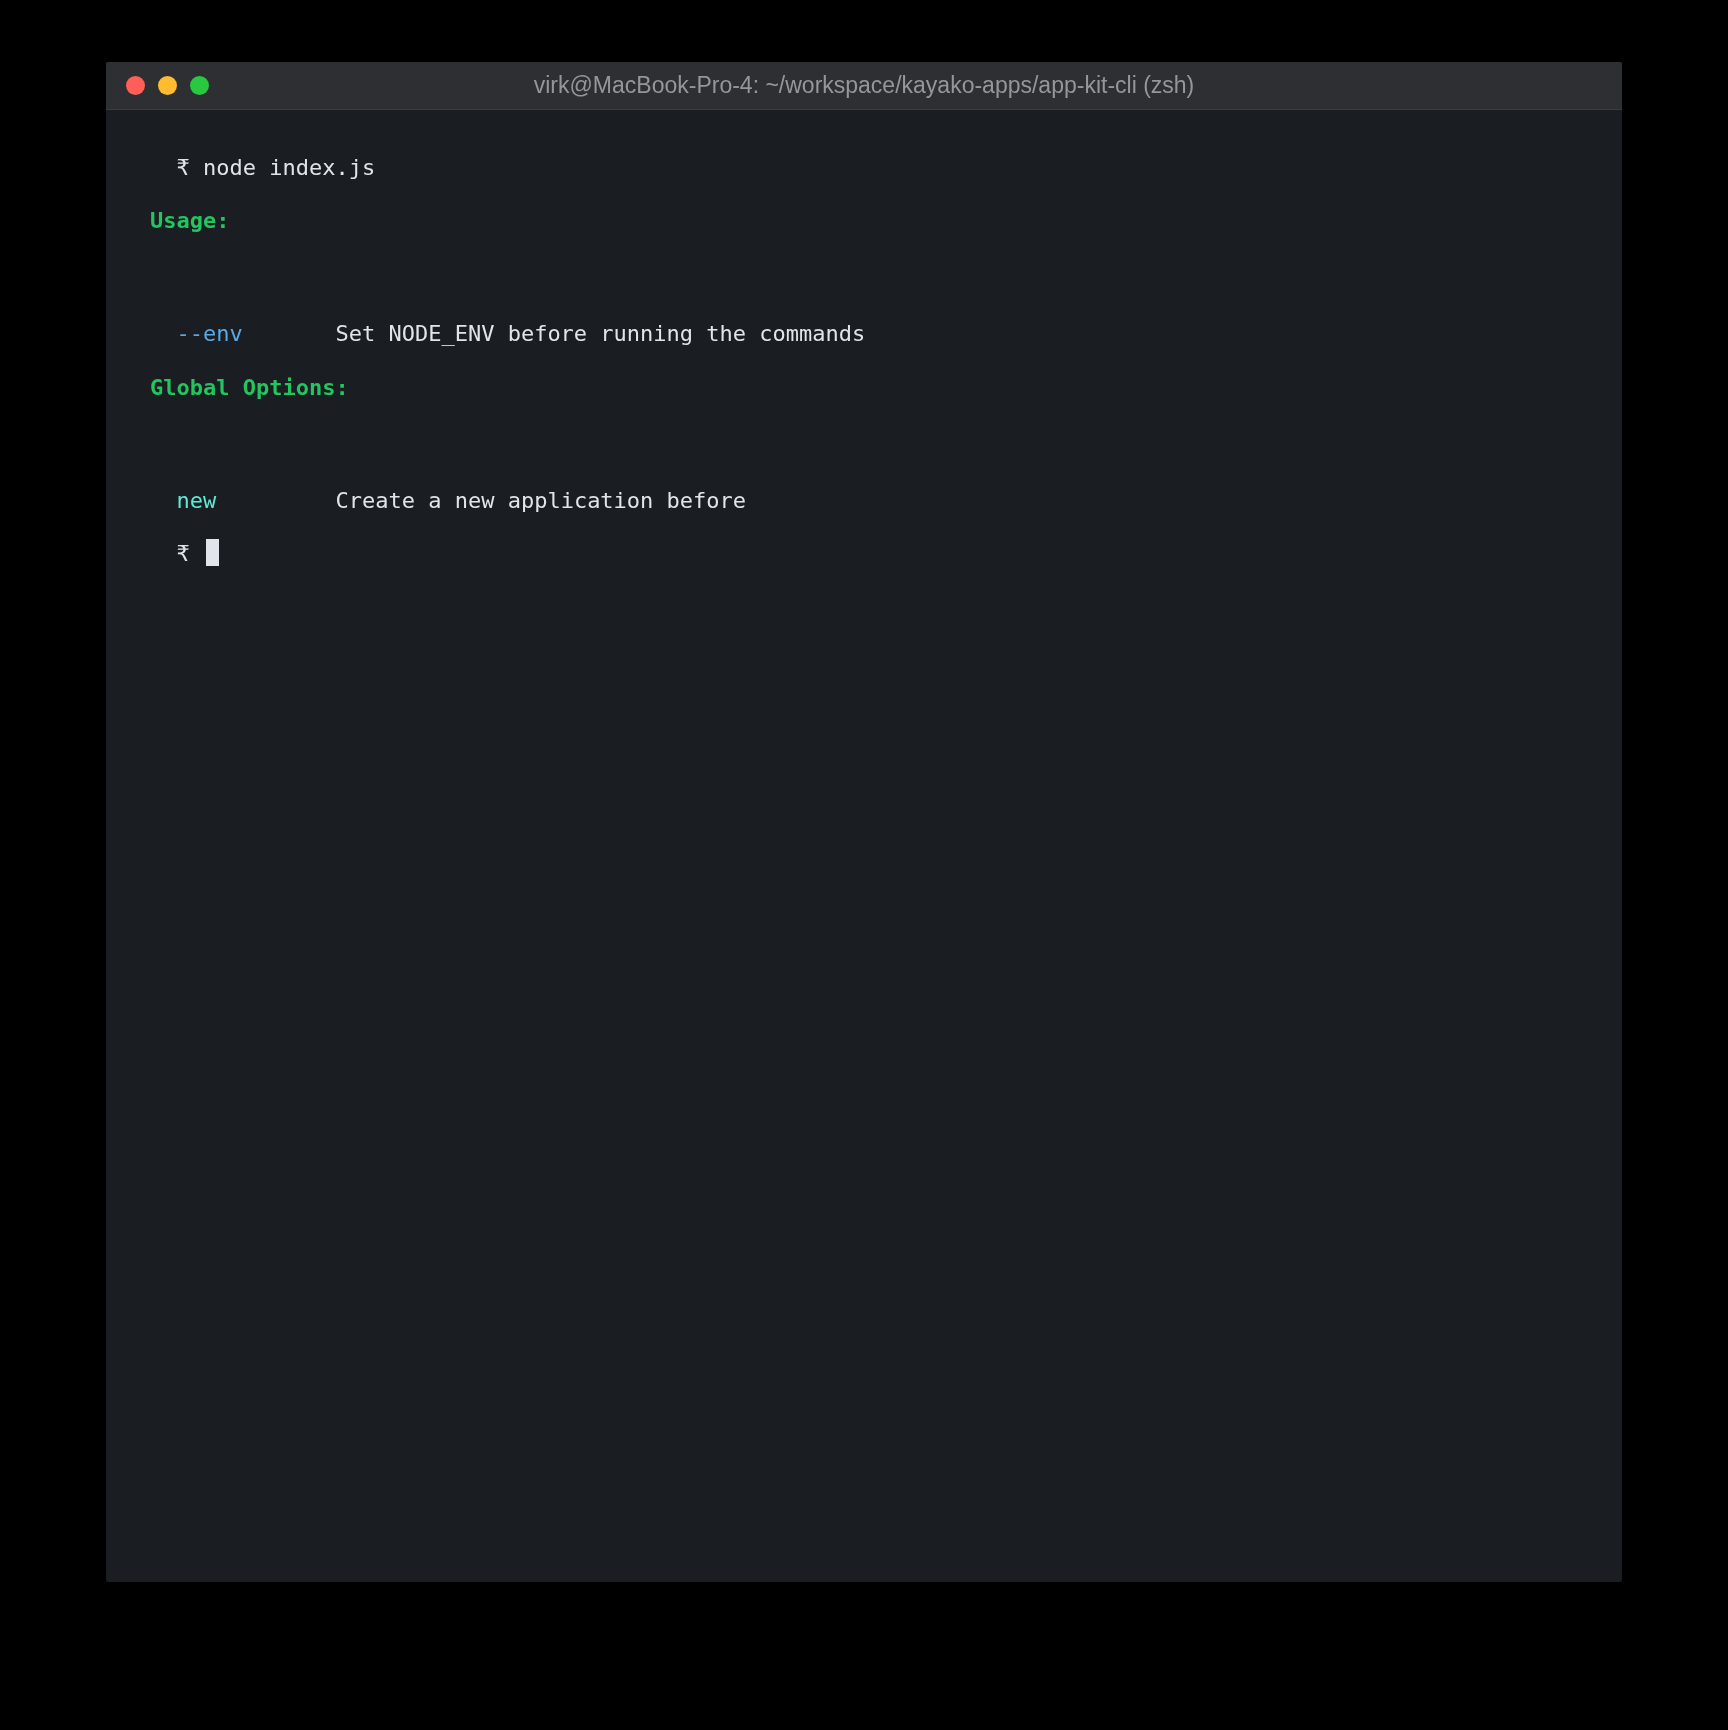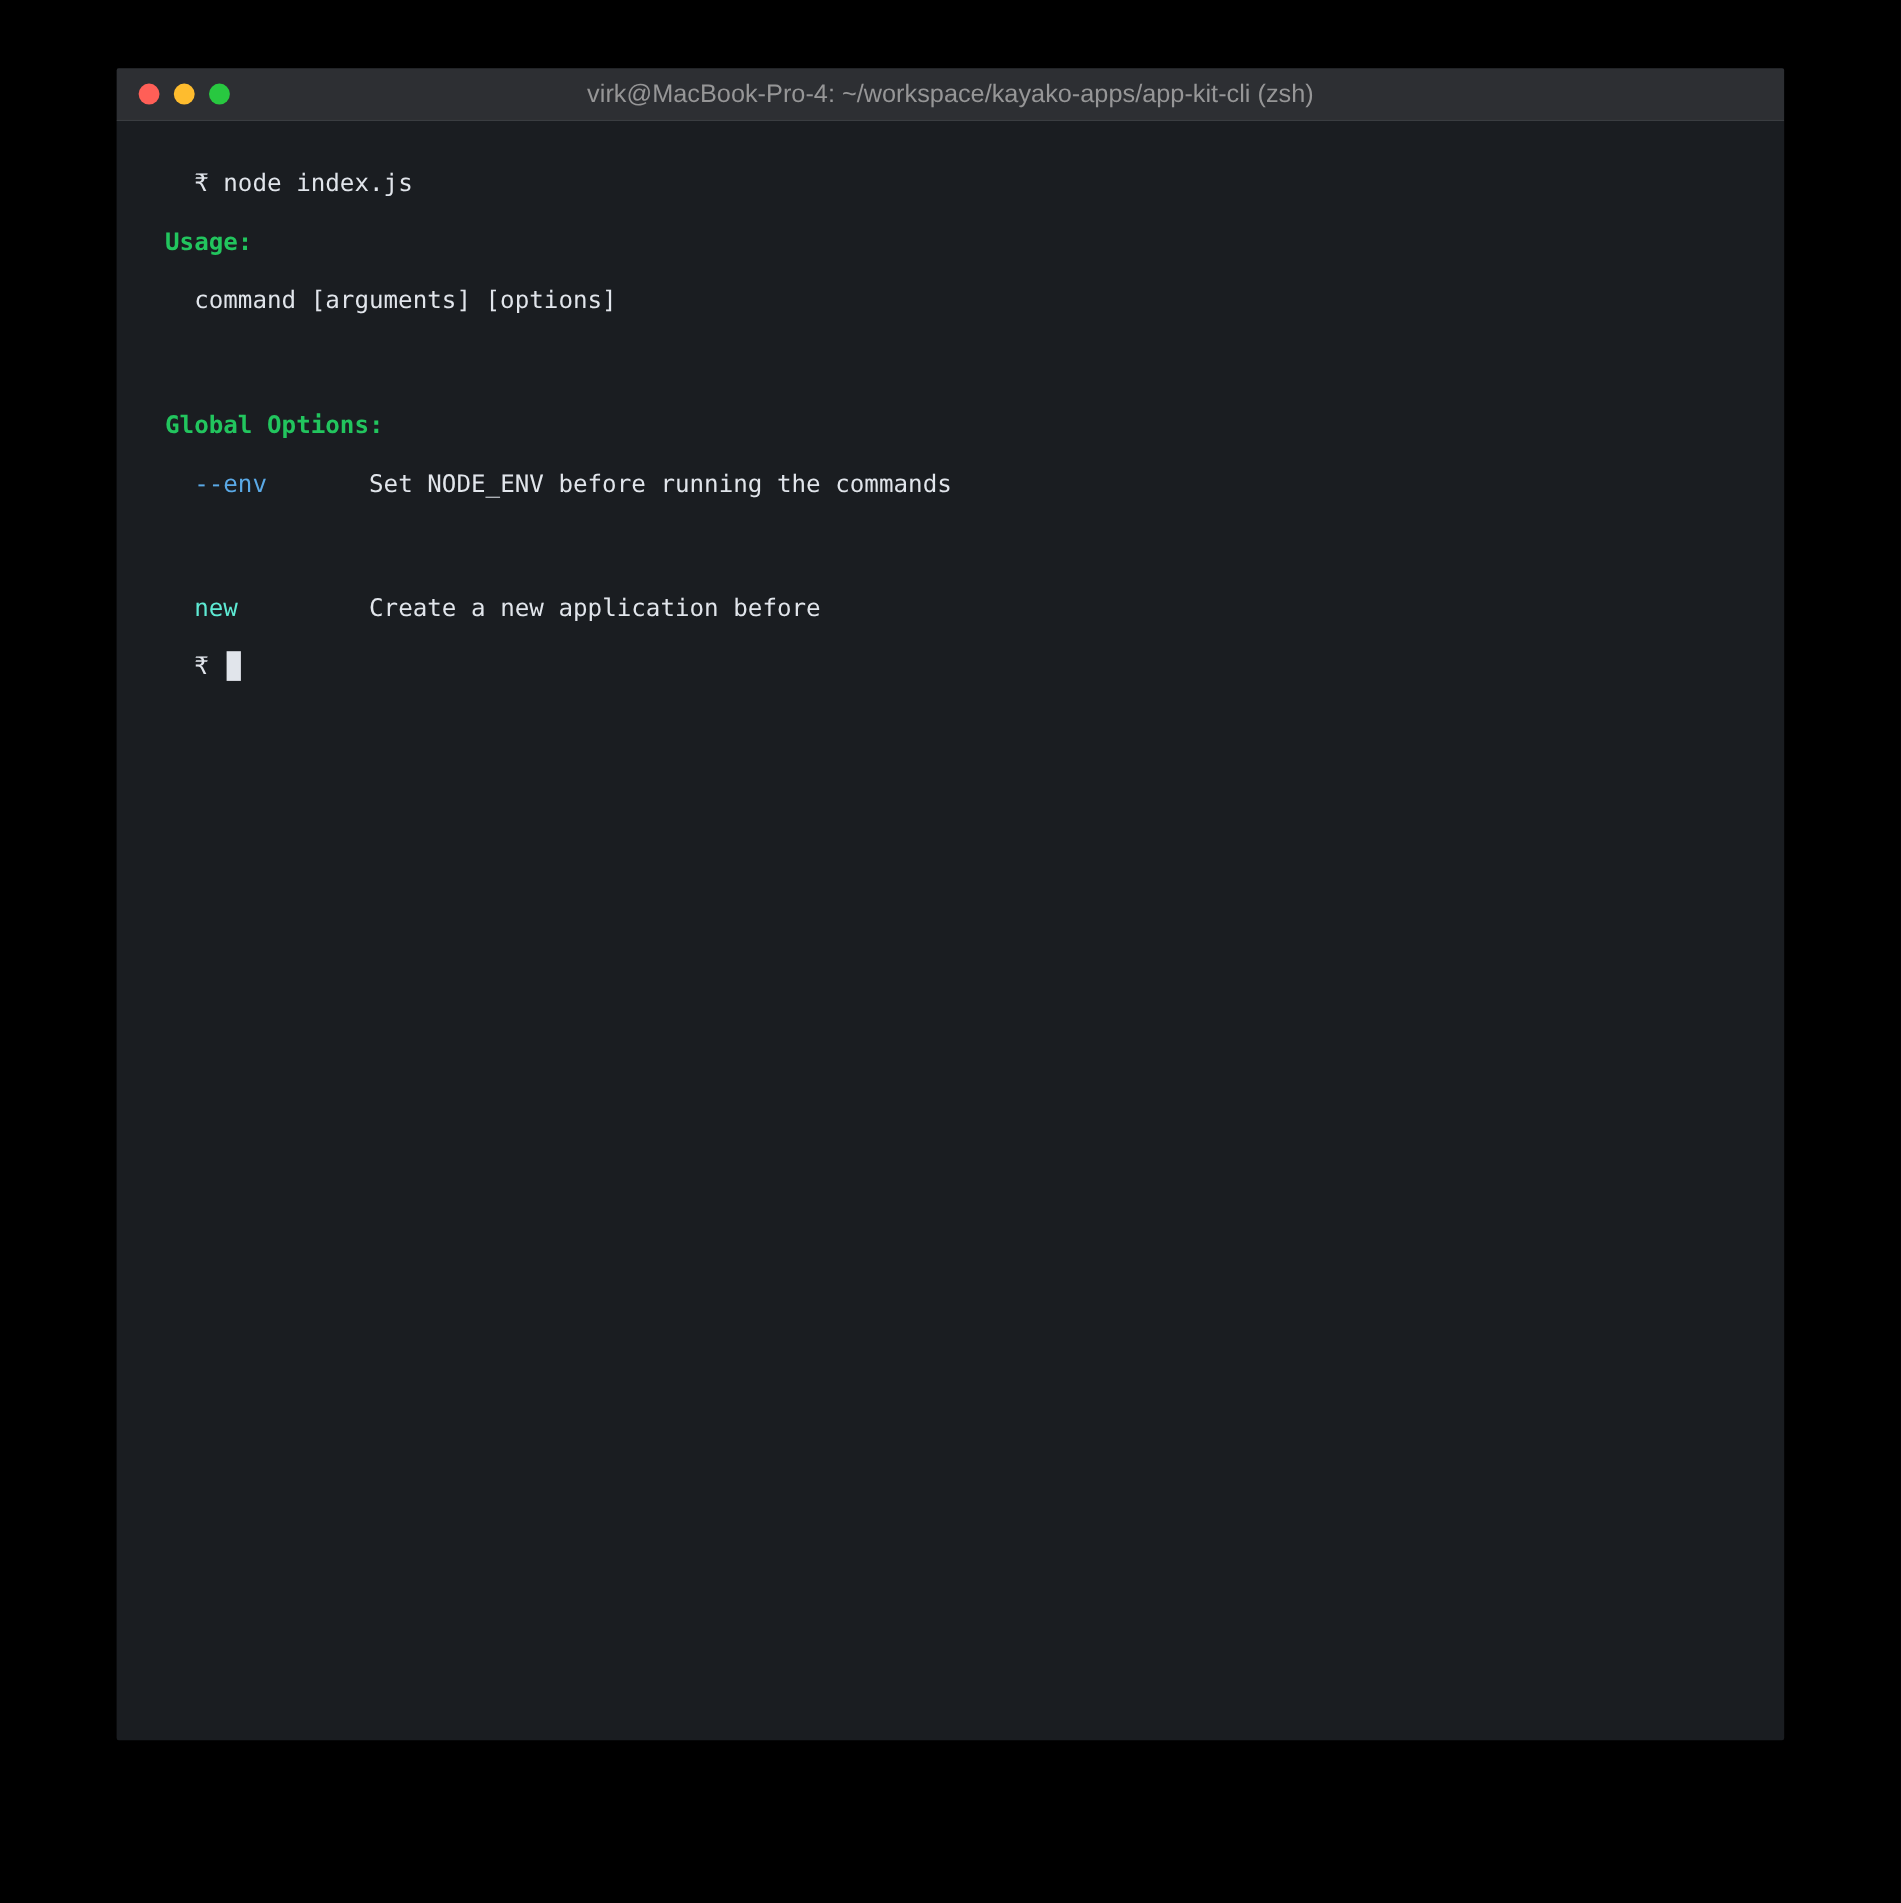--- a/index.html
+++ b/index.html
@@ -109,27 +109,26 @@
     </div>
     <div class="title-text">virk@MacBook-Pro-4: ~/workspace/kayako-apps/app-kit-cli (zsh)</div>
   </div>
 
   <div class="terminal-body">
 
     <div class="line">  <span class="prompt-symbol">₹</span> <span>node index.js</span></div>
 
     <div class="line"><span class="section-header">Usage:</span></div>
 
-    <div class="line">  <span>command [arguments] [options]</span></div>
 
     <div class="gap"></div>
 
+    <div class="line tight">  <span class="option-flag">--env</span>       <span class="desc">Set NODE_ENV before running the commands</span></div>
+
     <div class="line"><span class="section-header">Global Options:</span></div>
-
-    <div class="line tight">  <span class="option-flag">--env</span>       <span class="desc">Set NODE_ENV before running the commands</span></div>
 
 
     <div class="gap"></div>
 
 
     <div class="line tight">  <span class="command-name">new</span>         <span class="desc">Create a new application before</span></div>
 
     <div class="line">  <span class="prompt-symbol">₹</span> <span class="cursor"></span></div>
 
   </div>

